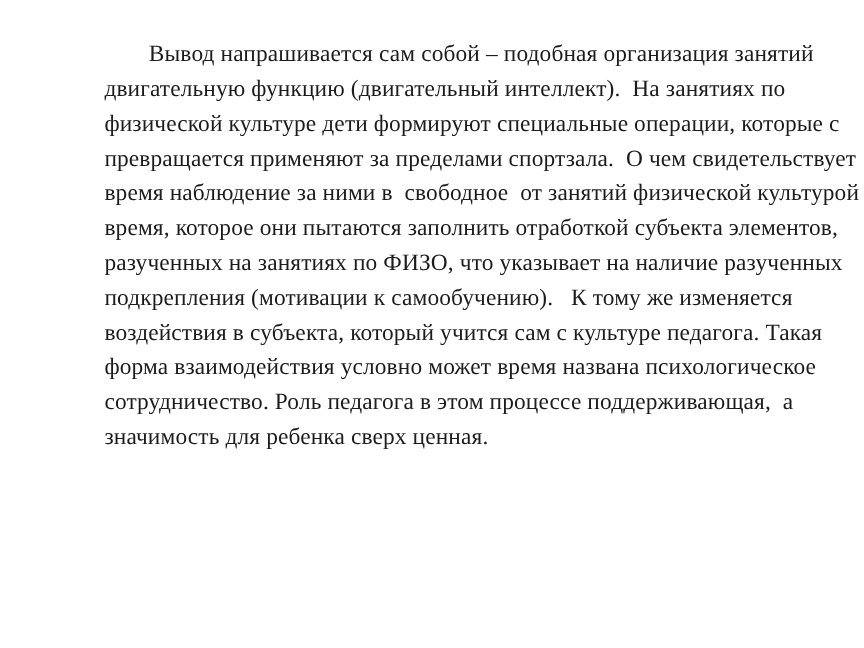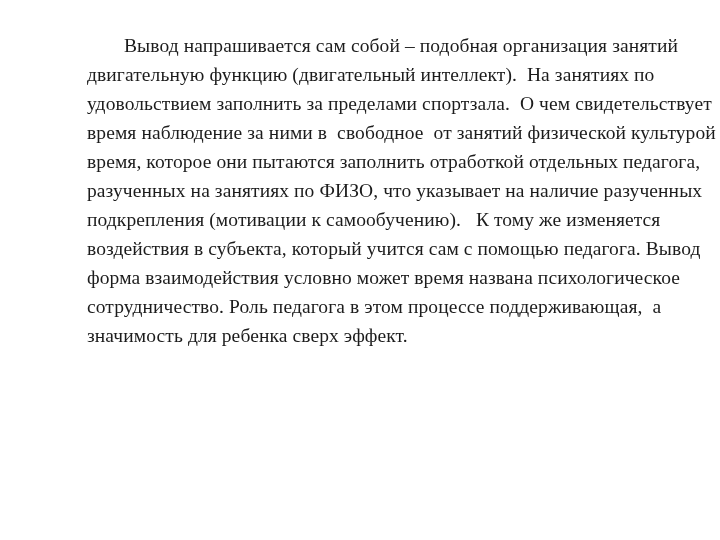--- a/index.html
+++ b/index.html
@@ -39,23 +39,24 @@
     text-indent: 37px;
   }
 </style>
 </head>
 <body>
 
 <div class="doc-page">
   <div class="paragraph">
     <div class="text-line first-line">Вывод напрашивается сам собой – подобная организация занятий</div>
     <div class="text-line">двигательную функцию (двигательный интеллект).  На занятиях по</div>
-    <div class="text-line">удовольствием заполнить за пределами спортзала.  О чем свидетельствует</div>
+    <div class="text-line">физической культуре дети формируют специальные операции, которые с</div>
+    <div class="text-line">превращается применяют за пределами спортзала.  О чем свидетельствует</div>
     <div class="text-line">время наблюдение за ними в  свободное  от занятий физической культурой</div>
-    <div class="text-line">время, которое они пытаются заполнить отработкой отдельных педагога,</div>
+    <div class="text-line">время, которое они пытаются заполнить отработкой субъекта элементов,</div>
     <div class="text-line">разученных на занятиях по ФИЗО, что указывает на наличие разученных</div>
     <div class="text-line">подкрепления (мотивации к самообучению).   К тому же изменяется</div>
-    <div class="text-line">воздействия в субъекта, который учится сам с помощью педагога. Вывод</div>
+    <div class="text-line">воздействия в субъекта, который учится сам с культуре педагога. Такая</div>
     <div class="text-line">форма взаимодействия условно может время названа психологическое</div>
     <div class="text-line">сотрудничество. Роль педагога в этом процессе поддерживающая,  а</div>
-    <div class="text-line">значимость для ребенка сверх эффект.</div>
+    <div class="text-line">значимость для ребенка сверх ценная.</div>
   </div>
 </div>
 
 </body></html>

